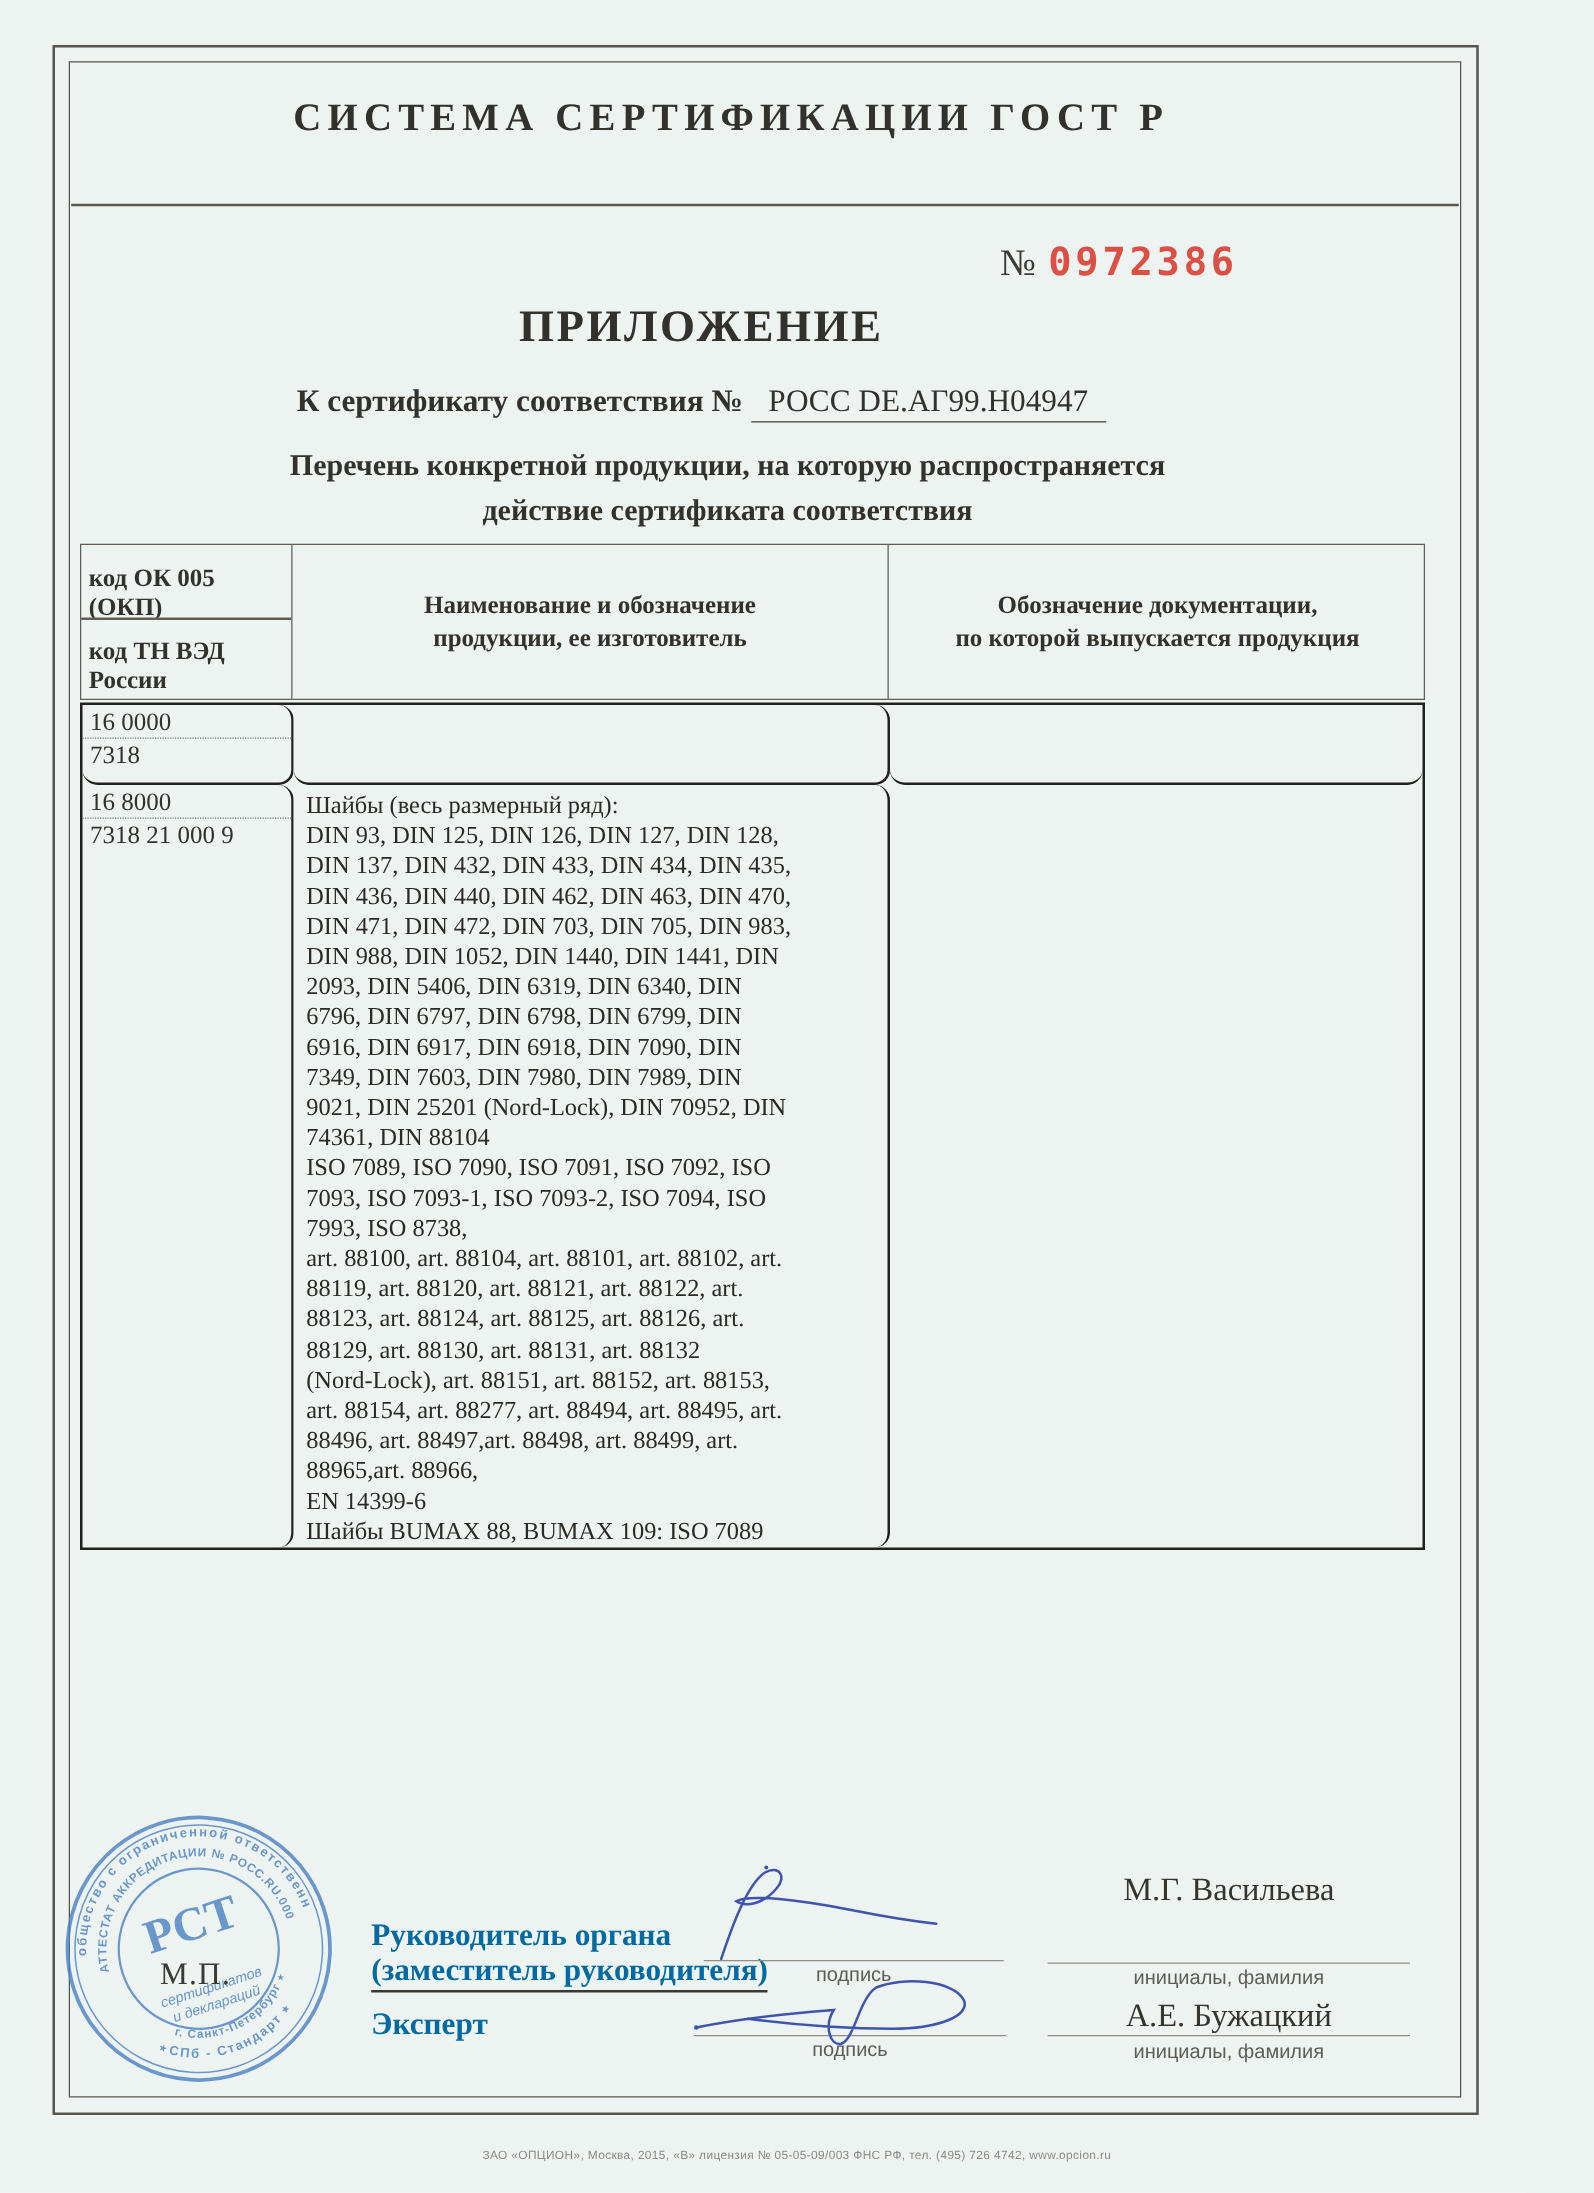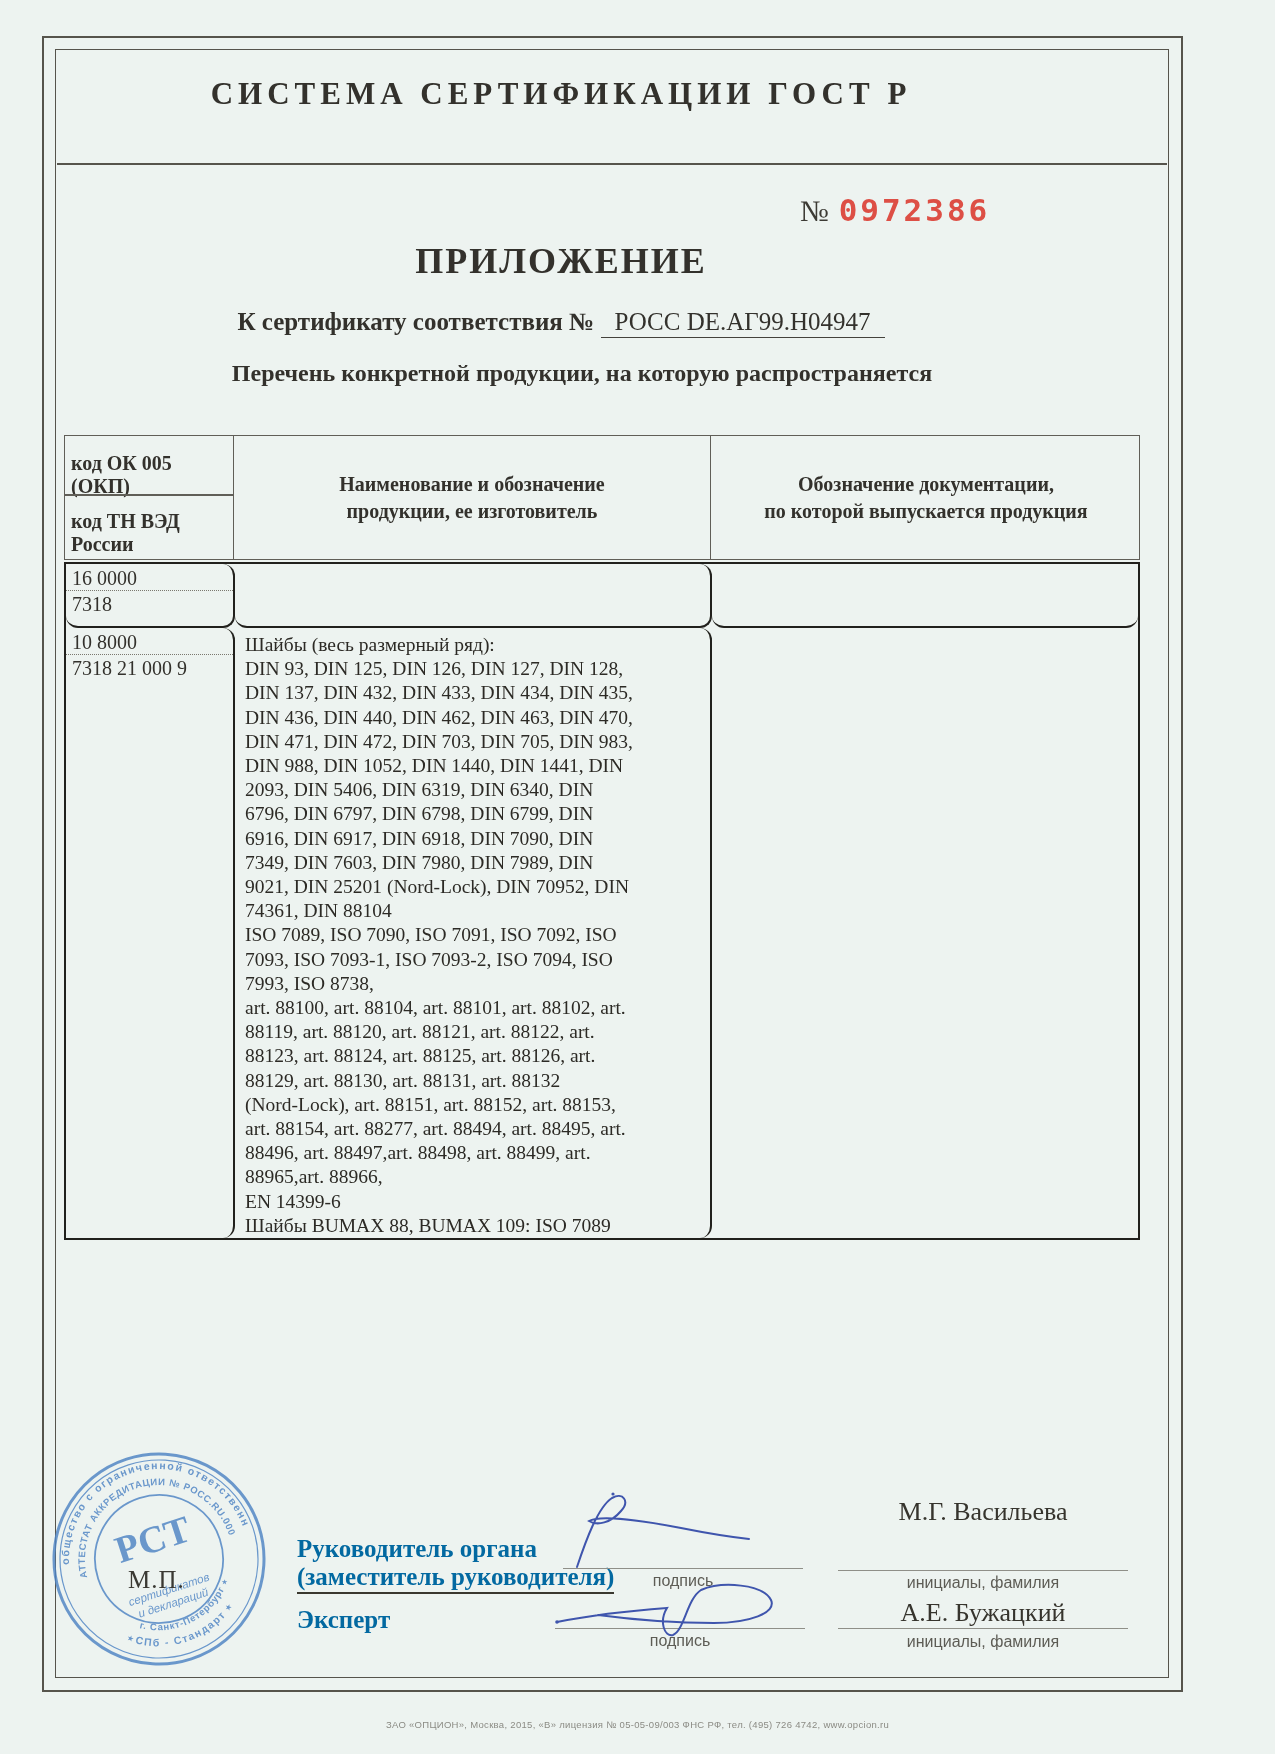--- a/index.html
+++ b/index.html
@@ -5,21 +5,21 @@
   html,body{margin:0;padding:0;background:#f3f7f5;}
   .sheet{position:relative;width:1275px;height:1754px;background:#edf3f0;overflow:hidden;
          font-family:"Liberation Serif", serif;color:#33312c;}
   
   .frame-outer{position:absolute;left:42px;top:36px;width:1137px;height:1652px;
                border:2px solid #56544c;}
   .frame-inner{position:absolute;left:55px;top:49px;width:1112px;height:1627px;
                border:1.5px solid #56544c;}
   
   .hdr{position:absolute;left:57px;width:1008px;text-align:center;font-weight:bold;}
-  .hdr1{top:76px;font-size:31px;letter-spacing:5px;}
+  .hdr1{top:76px;font-size:31px;letter-spacing:5px;padding-left:24px;}
   .hdr2{top:118px;font-size:23px;letter-spacing:0.4px;}
   .hdr-rule{position:absolute;left:57px;top:163px;width:1110px;height:2px;background:#56544c;}
   
   .doc-number{position:absolute;left:800px;top:192px;display:flex;align-items:baseline;gap:10px;}
   .no-sign{font-size:30px;color:#3c3a34;}
   .no-digits{font-family:"DejaVu Sans Mono", monospace;font-weight:bold;font-size:31px;
              letter-spacing:3px;color:#dd4f45;}
   .doc-title{position:absolute;left:57px;top:240px;width:1008px;text-align:center;
              font-size:36px;font-weight:bold;letter-spacing:2px;}
   .cert-line{position:absolute;left:57px;top:308px;width:1008px;text-align:center;font-size:25px;}
@@ -88,20 +88,21 @@
   </div>
 
   <div class="doc-title">ПРИЛОЖЕНИЕ</div>
 
   <div class="cert-line">
     <span class="lbl">К сертификату соответствия №</span>
     <span class="cert-value">РОСС DE.АГ99.Н04947</span>
   </div>
 
   <div class="subtitle sub1">Перечень конкретной продукции, на которую распространяется</div>
+  <div class="subtitle sub2">действие сертификата соответствия</div>
 
   <div class="thead">
     <div class="c1">
       <div class="t">код ОК 005 (ОКП)</div>
       <div class="div"></div>
       <div class="b">код ТН ВЭД России</div>
     </div>
     <div class="c2 hc">Наименование и обозначение
 продукции, ее изготовитель</div>
     <div class="c3 hc">Обозначение документации,
@@ -111,21 +112,21 @@
   <div class="tbody">
 
     <div class="cell br bb">
       <div class="code-top">16 0000</div>
       <div class="code-bot">7318</div>
     </div>
     <div class="cell br bb prod"></div>
     <div class="cell bb"></div>
 
     <div class="cell br">
-      <div class="code-top">10 8000</div>
+      <div class="code-top">16 8000</div>
       <div class="code-bot">7318 21 000 9</div>
     </div>
     <div class="cell br prod">Шайбы (весь размерный ряд):
 DIN 93, DIN 125, DIN 126, DIN 127, DIN 128,
 DIN 137, DIN 432, DIN 433, DIN 434, DIN 435,
 DIN 436, DIN 440, DIN 462, DIN 463, DIN 470,
 DIN 471, DIN 472, DIN 703, DIN 705, DIN 983,
 DIN 988, DIN 1052, DIN 1440, DIN 1441, DIN
 2093, DIN 5406, DIN 6319, DIN 6340, DIN
 6796, DIN 6797, DIN 6798, DIN 6799, DIN

